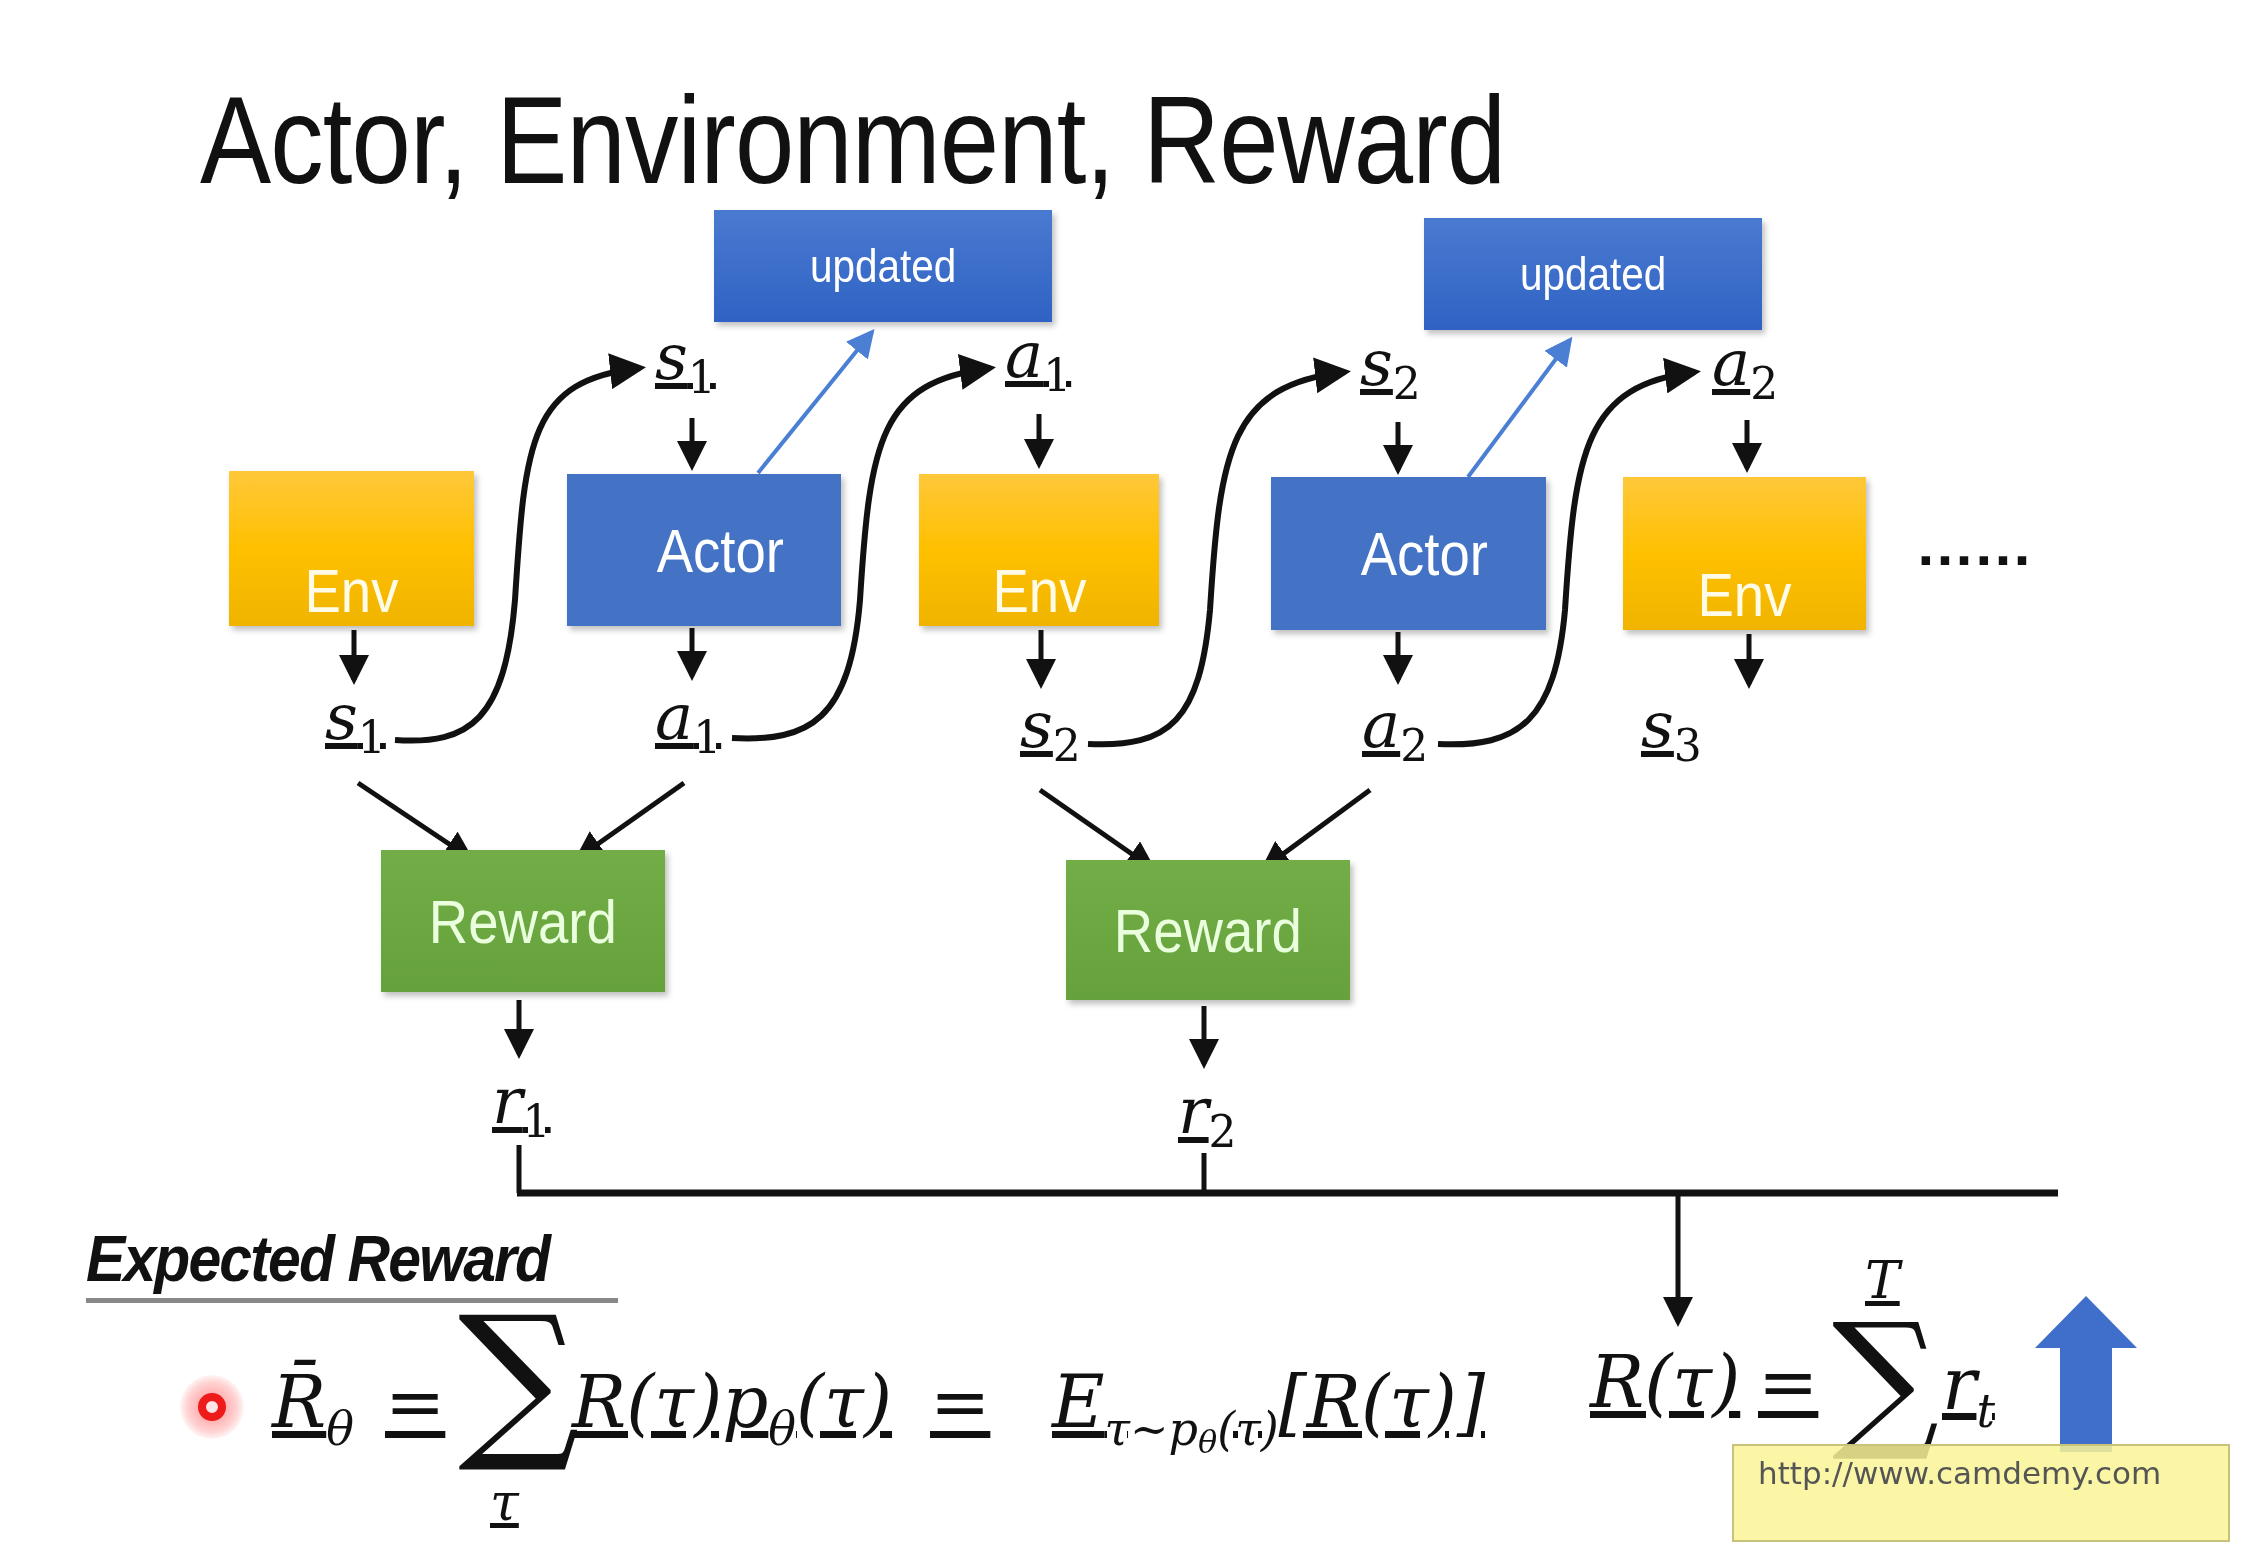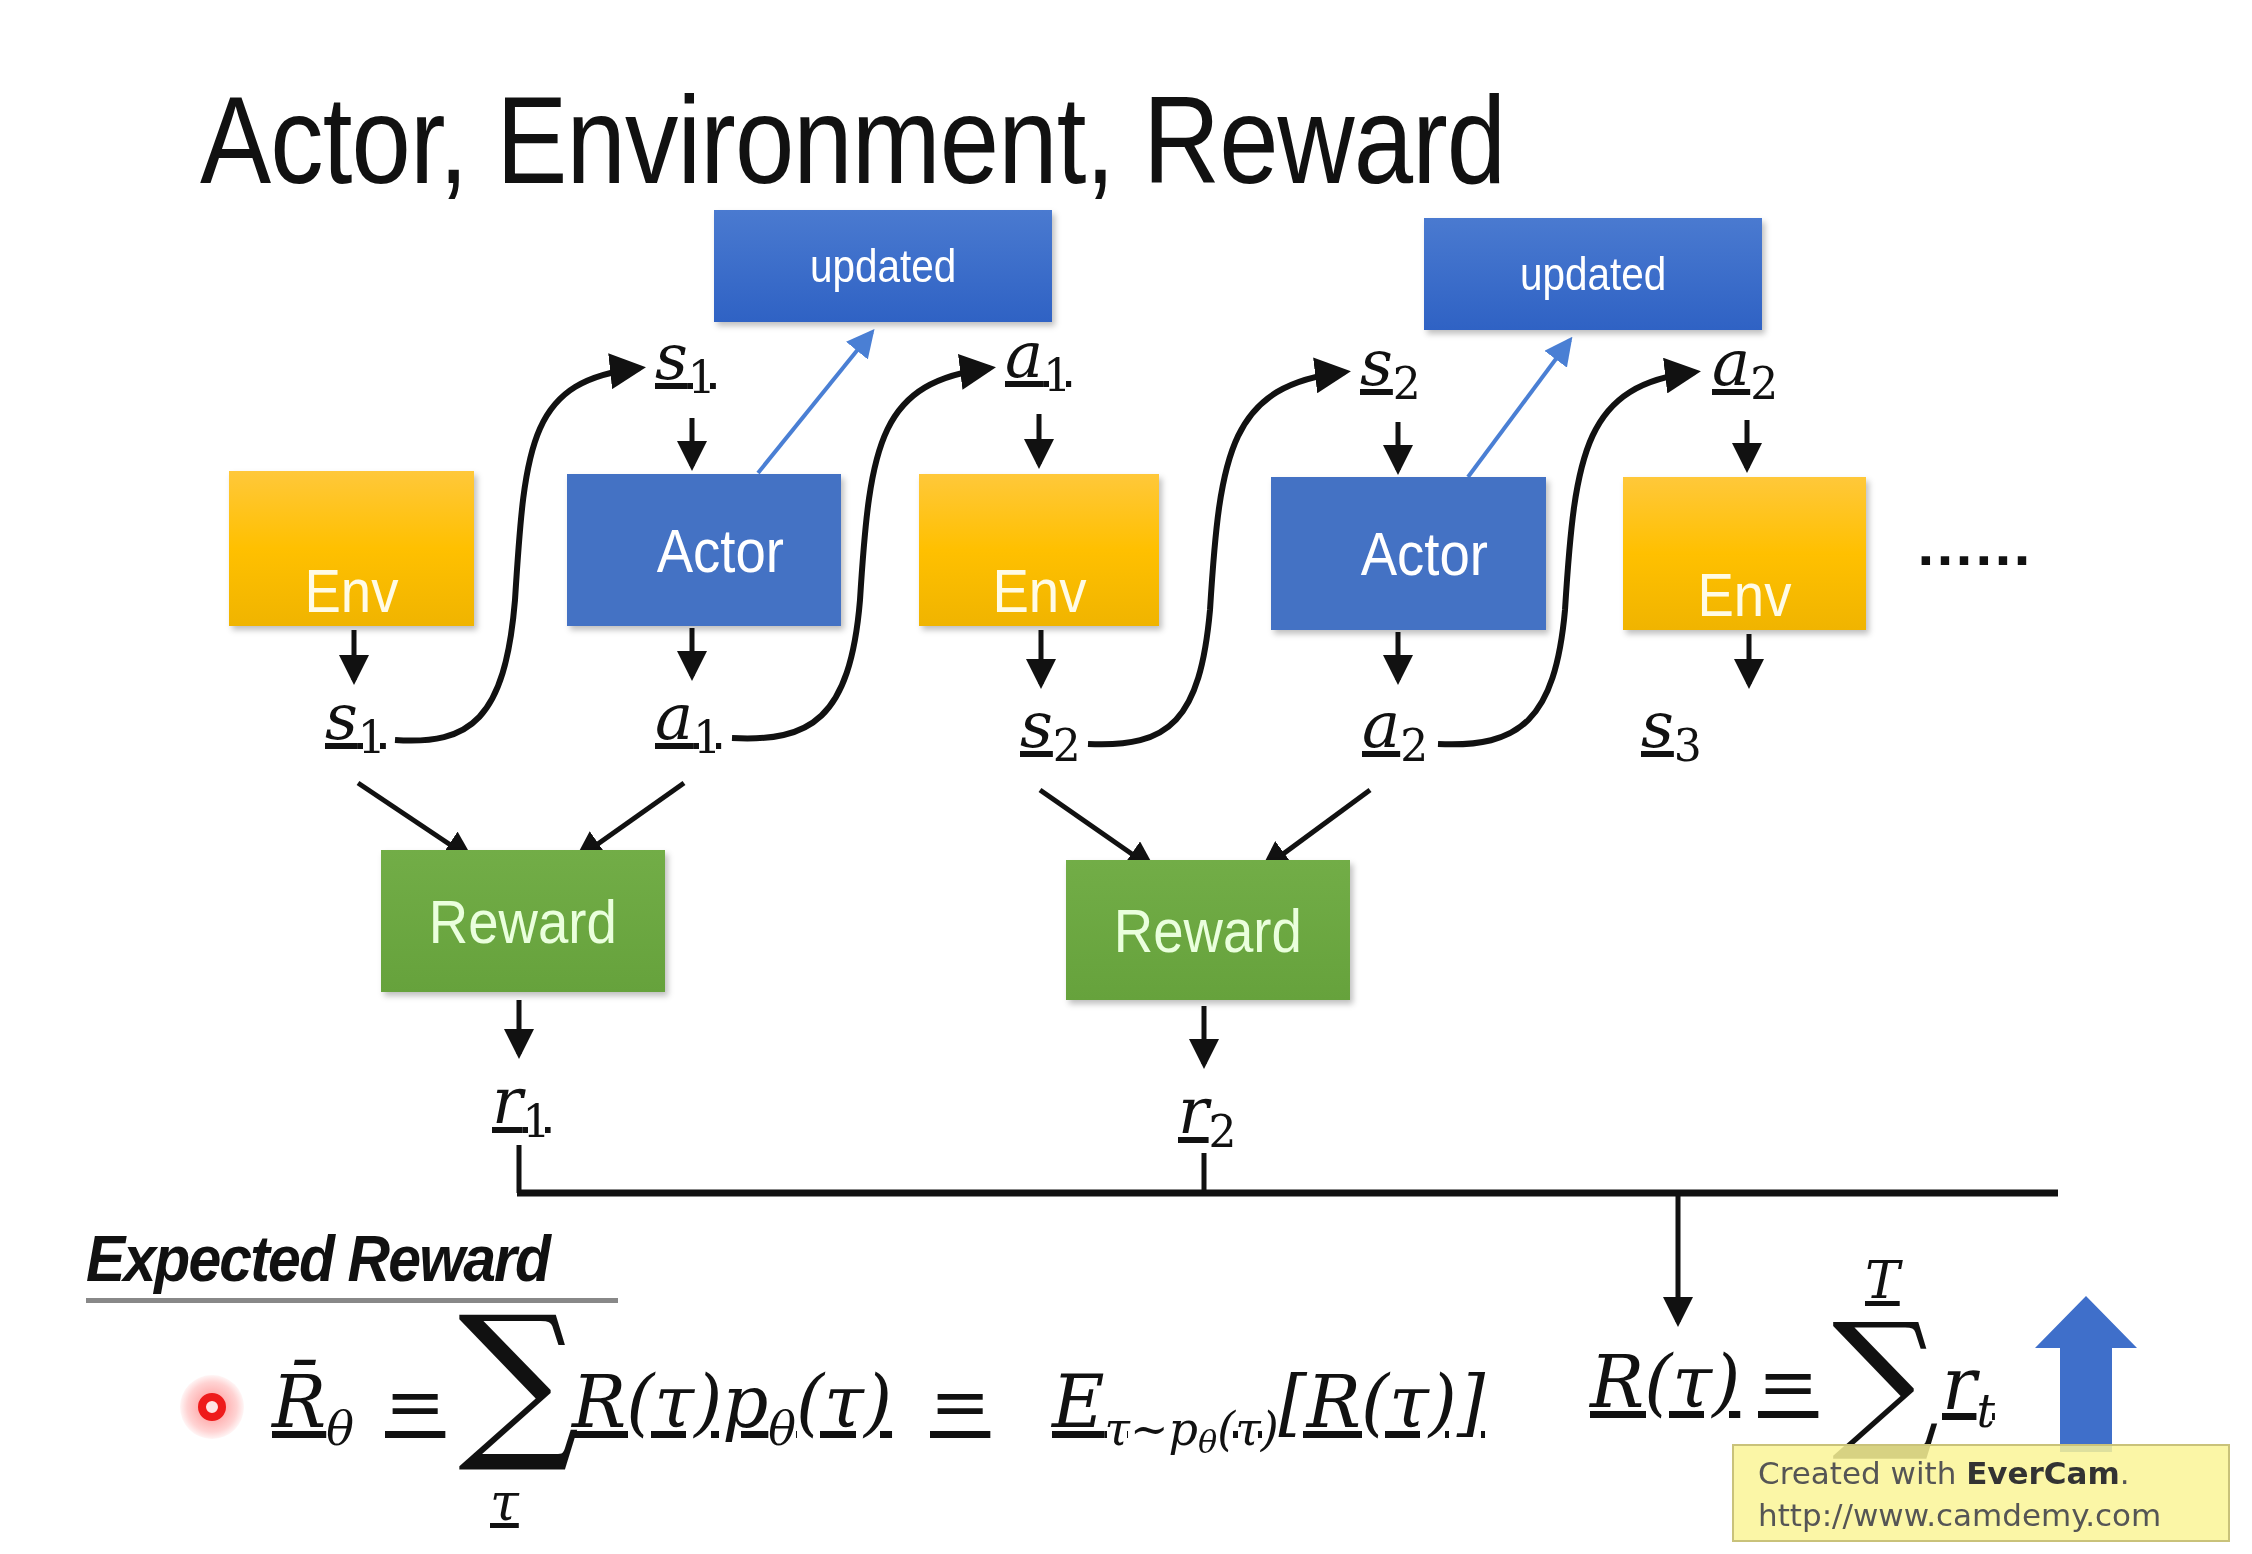--- a/index.html
+++ b/index.html
@@ -143,15 +143,14 @@
 <div class="math eq" style="left:930px;top:1360px;font-style:normal;">=</div>
 <div class="math eq" style="left:1052px;top:1360px;"><span>E</span><sub><span>τ~p</span><sub style="font-size:32px;vertical-align:-8px;">θ</sub><span>(τ)</span></sub><span>[R(τ)]</span></div>
 
 <div class="math eq" style="left:1590px;top:1340px;">R(τ)</div>
 <div class="math eq" style="left:1758px;top:1340px;font-style:normal;">=</div>
 <div class="math" style="left:1865px;top:1250px;font-size:52px;">T</div>
 <div class="math bigsum" style="left:1832px;top:1298px;font-size:150px;line-height:160px;">∑</div>
 <div class="math eq" style="left:1942px;top:1342px;"><span>r</span><sub>t</sub></div>
 
 <div class="abs watermark">
-  <div><span>Created with </span><b>EverCam</b><span>.</span></div>
   <div>http://www.camdemy.com</div>
 </div>
 
 </body></html>

